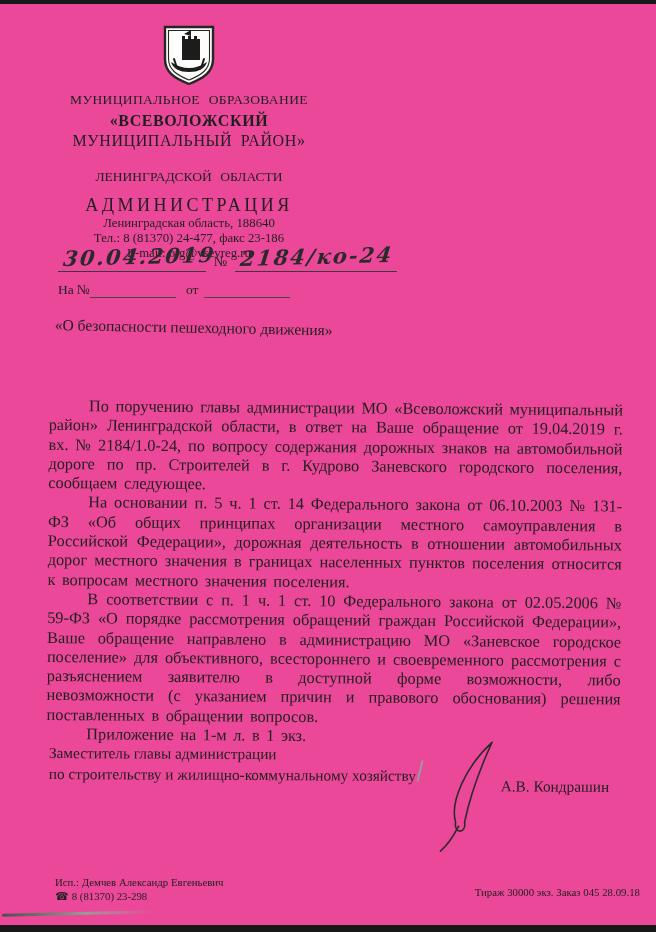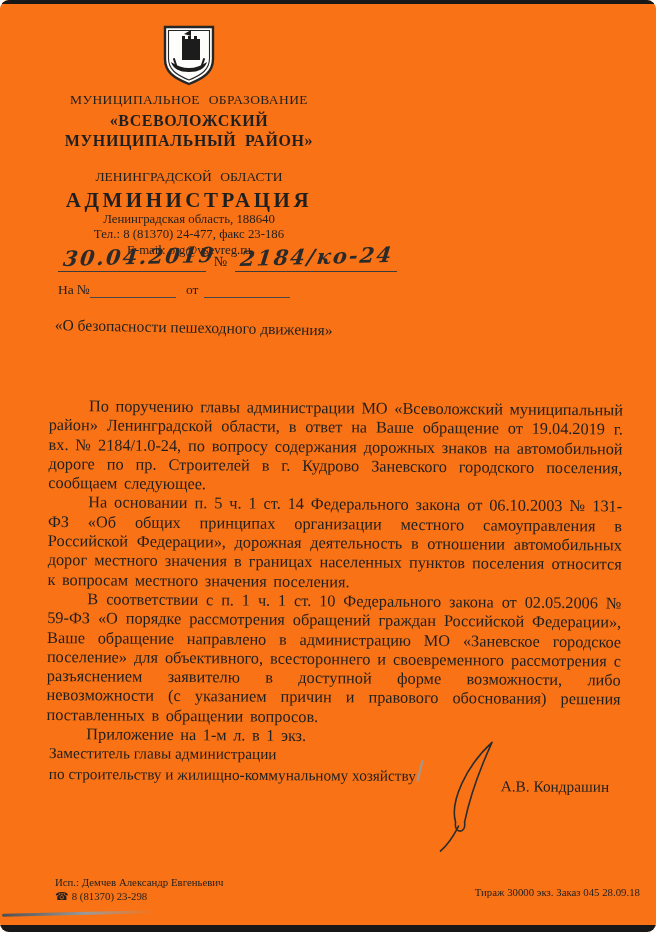--- a/index.html
+++ b/index.html
@@ -1,34 +1,33 @@
 <!DOCTYPE html>
 <html><head>
 <meta charset="utf-8">
 <style>
   html,body { margin:0; padding:0; background:#ffffff; }
   .page {
     position:relative; width:656px; height:932px; overflow:hidden;
-    background:#f97316;
+    background:#ec4899;
     font-family:"Liberation Serif","DejaVu Serif",serif;
     color:#1f1f1f;
-    border-radius:9px;
   }
   .scan-edge { position:absolute; left:0; right:0; background:#181818; }
   .scan-edge.top { top:0; height:4px; }
   .scan-edge.bottom { bottom:0; height:7px; }
 
   
   .letterhead { position:absolute; left:28px; top:22px; width:322px; text-align:center; line-height:1.15; }
   .emblem { display:block; margin:0 auto 4px auto; }
   .org-line-1 { font-size:13.5px; word-spacing:5px; letter-spacing:0.4px; margin-top:2px; }
   .org-line-2 { font-size:16px; font-weight:bold; letter-spacing:0.6px; margin-top:4px; }
-  .org-line-3 { font-size:16px; font-weight:bold; letter-spacing:0.6px; word-spacing:4px; margin-top:2px; }
+  .org-line-3 { font-size:16px; font-weight:normal; letter-spacing:0.6px; word-spacing:4px; margin-top:2px; }
   .org-line-4 { font-size:13.5px; word-spacing:5px; margin-top:19px; }
-  .org-line-5 { font-size:21px; font-weight:bold; letter-spacing:3.5px; margin-top:3px; }
+  .org-line-5 { font-size:18px; font-weight:normal; letter-spacing:3.5px; margin-top:10px; }
   .addr { font-size:12.8px; line-height:15.4px; }
   .addr.first { margin-top:5px; }
 
   
   .ref-block { position:absolute; left:58px; top:240px; width:350px; }
   .ref-row1 { display:flex; align-items:flex-end; height:32px; }
   .hw-slot { border-bottom:1.5px solid #3a3a3a; display:flex; align-items:flex-end; justify-content:flex-start; }
   .slot-date { width:148px; }
   .slot-num { width:162px; }
   .handwriting {

